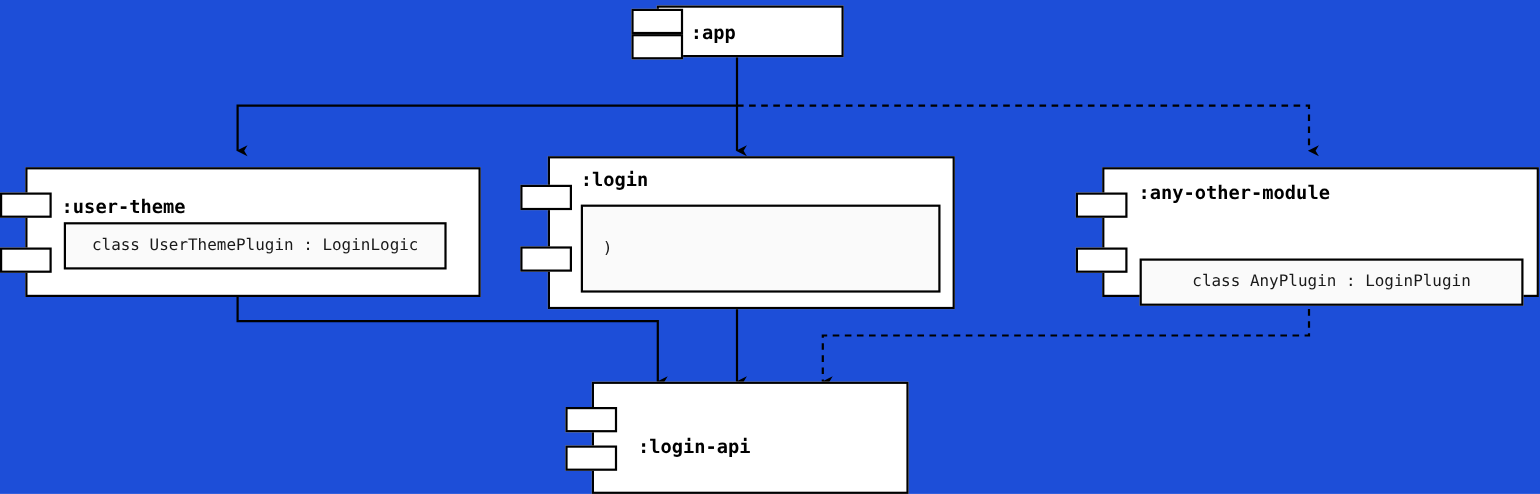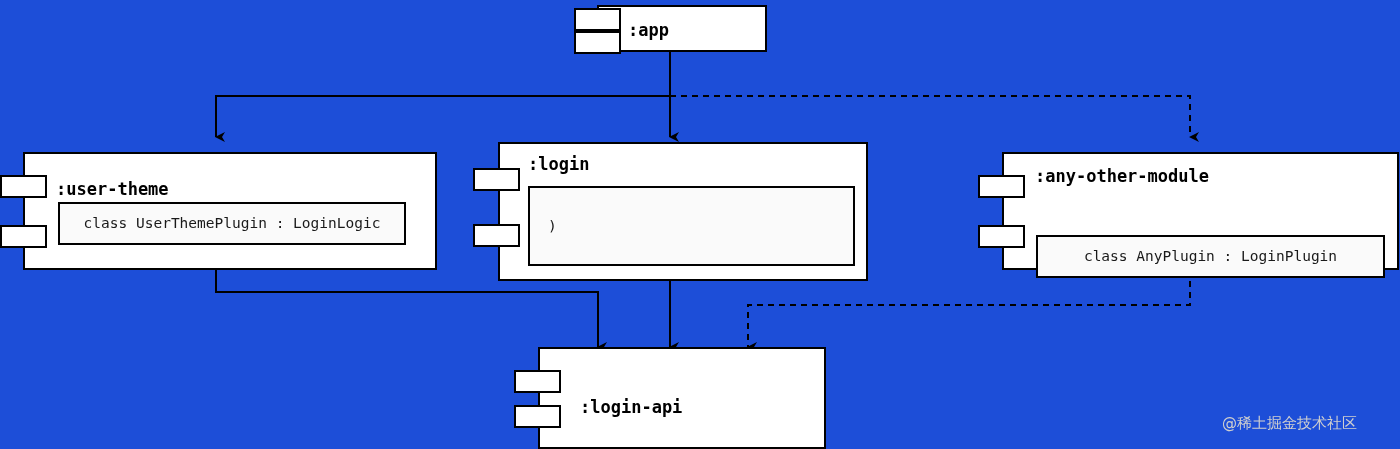--- a/index.html
+++ b/index.html
@@ -131,15 +131,14 @@
   <div class="comp-title" style="left:1035px; top:166px;">:any-other-module</div>
   <div class="code-box centered" style="left:1036px; top:202px; width:349px; height:43px;margin-top:33px;">
     <div class="code-line">class AnyPlugin : LoginPlugin</div>
   </div>
 
   <div class="component" style="left:538px; top:347px; width:288px; height:102px;"></div>
   <div class="tab" style="left:514px; top:370px;"></div>
   <div class="tab" style="left:514px; top:405px;"></div>
   <div class="comp-title" style="left:580px; top:361px;margin-top:36px;">:login-api</div>
 
-  <div class="watermark" style="left:1222px; top:414px;">@稀土掘金技术社区</div>
 
 </div>
 
 </body></html>

